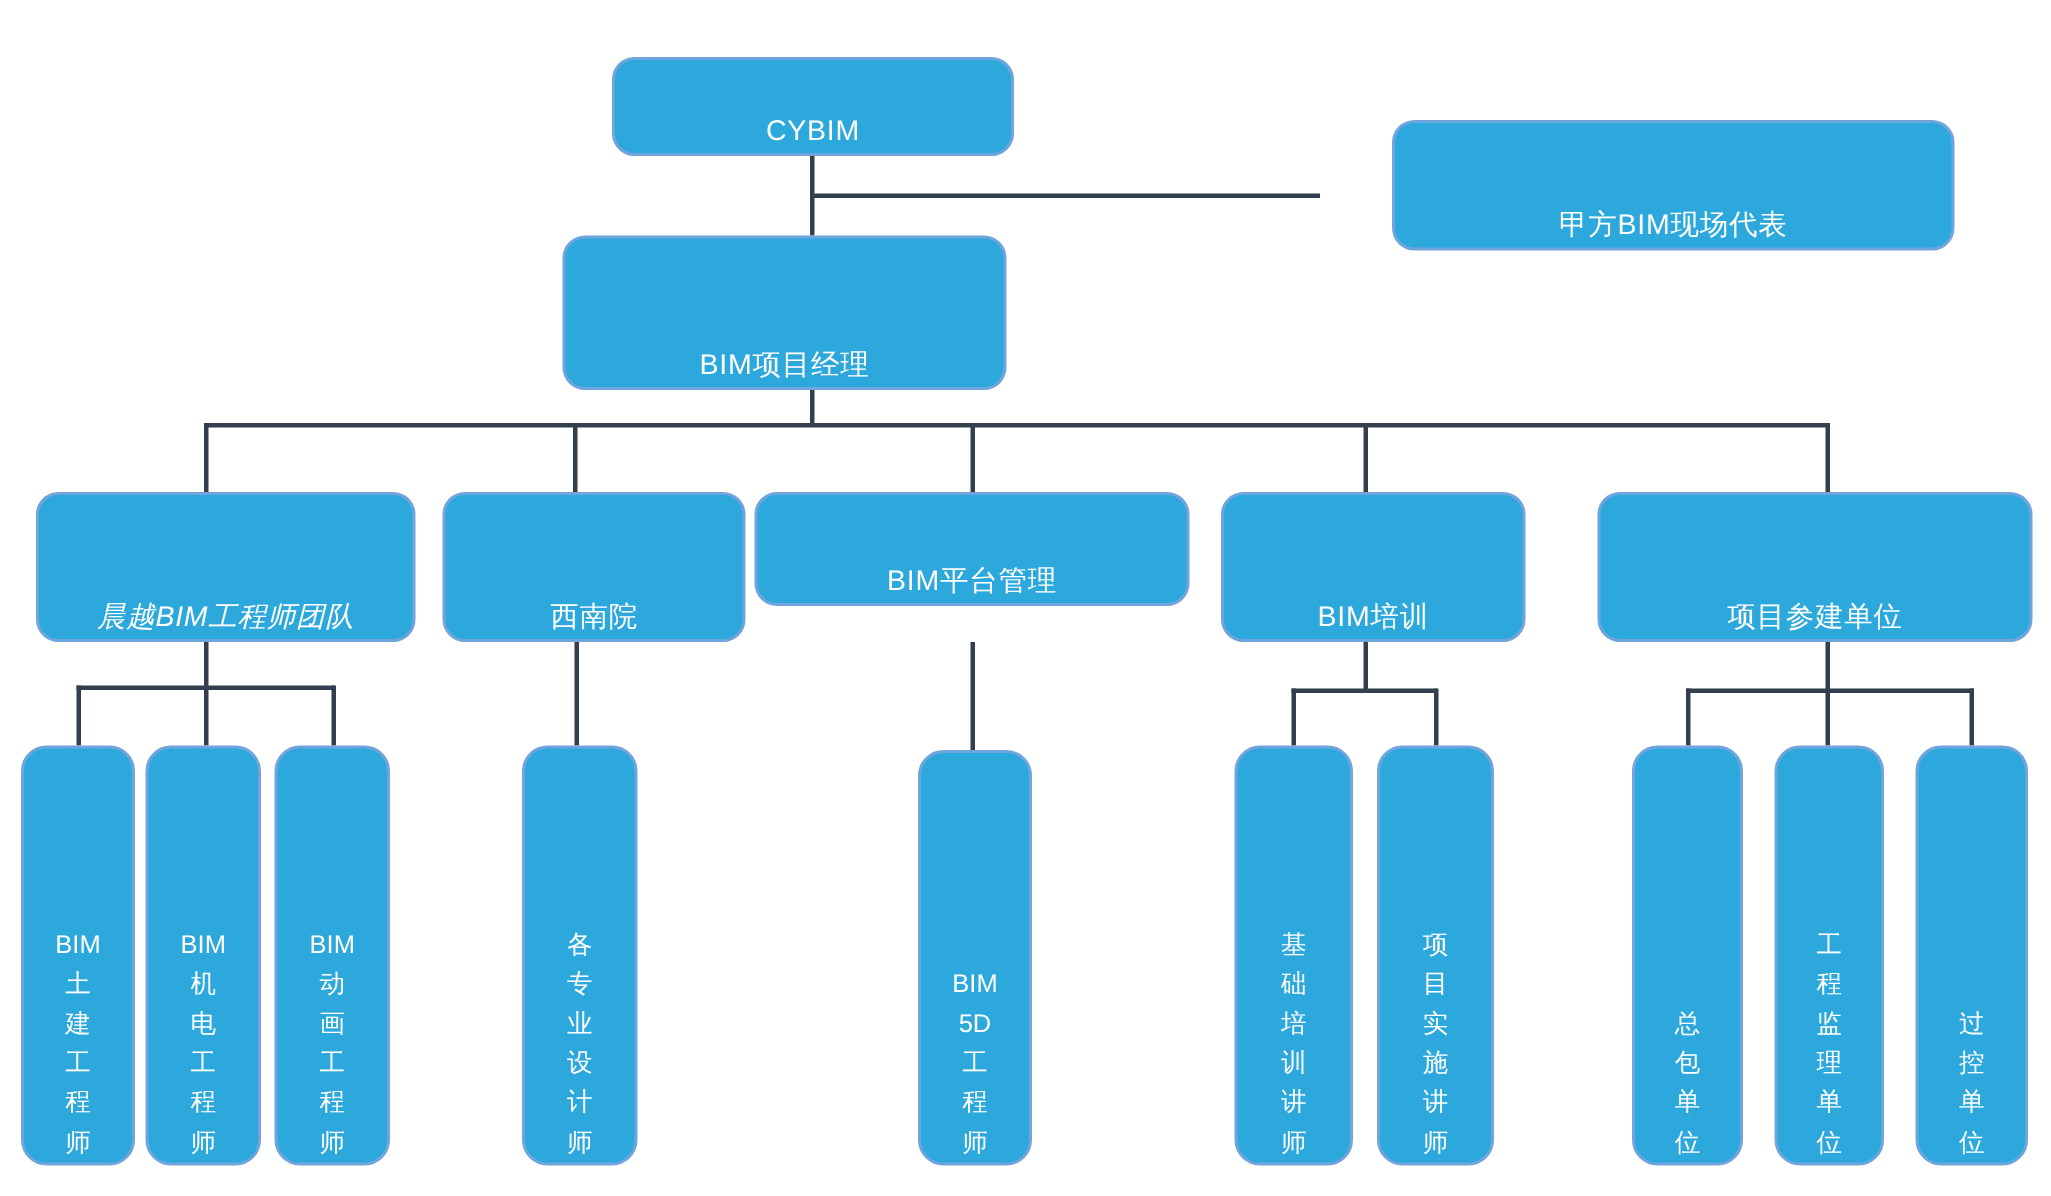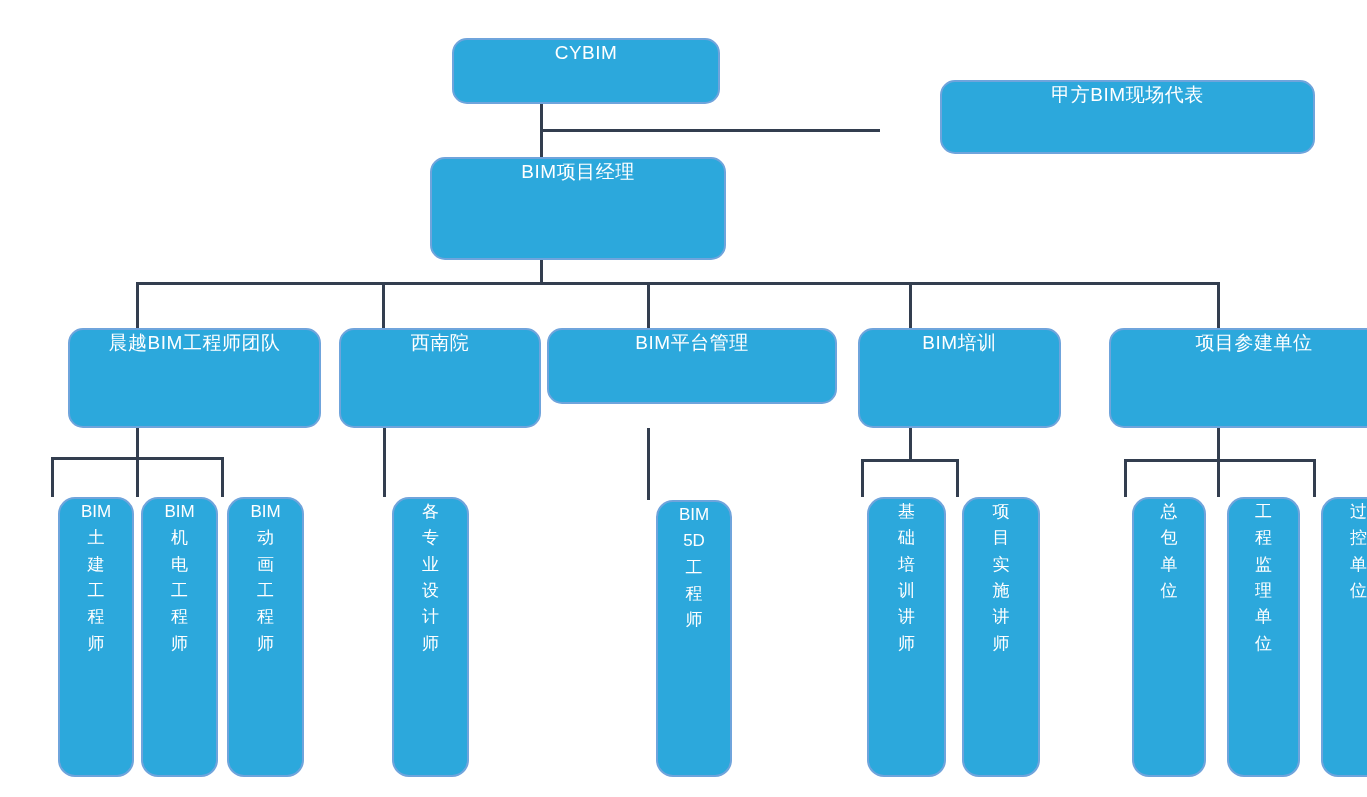--- a/index.html
+++ b/index.html
@@ -9,23 +9,22 @@
     background:var(--page-bg,#fff);
     font-family:"Liberation Sans","DejaVu Sans",sans-serif;
     overflow:hidden;
   }
   .node{
     position:absolute;
     box-sizing:border-box;
     background:var(--node-fill,#2CA8DC);
     border:2px solid var(--node-border,#6FA4DC);
     border-radius:15px;
-    display:flex;align-items:flex-start;justify-content:center;
+    display:flex;align-items:flex-end;justify-content:center;
     color:var(--node-text,#fff);
-    margin-left:44px;
   }
   .node .label{
     white-space:pre-line;
     text-align:center;
     font-size:19px;
     font-weight:300;
     line-height:1.4;
     letter-spacing:0.5px;
     user-select:none;
   }
@@ -68,28 +67,28 @@
   <div class="line v" style="left:956px;top:459px;height:38px;"></div>
 
   <div class="line v" style="left:1217px;top:428px;height:69px;"></div>
   <div class="line h" style="left:1124px;top:459px;width:192px;"></div>
   <div class="line v" style="left:1124px;top:459px;height:38px;"></div>
   <div class="line v" style="left:1313px;top:459px;height:38px;"></div>
 
   <div class="node big" style="left:408px;top:38px;width:268px;height:66px;">
     <span class="label">CYBIM</span>
   </div>
-  <div class="node big" style="left:896px;top:80px;width:375px;height:74px;">
+  <div class="node big" style="left:928px;top:80px;width:375px;height:87px;">
     <span class="label">甲方BIM现场代表</span>
   </div>
-  <div class="node big" style="left:386px;top:157px;width:296px;height:103px;">
+  <div class="node big" style="left:375px;top:157px;width:296px;height:103px;">
     <span class="label">BIM项目经理</span>
   </div>
 
-  <div class="node big" style="left:24px;top:328px;width:253px;height:100px;">
+  <div class="node big" style="left:24px;top:328px;width:253px;height:100px;font-style:italic;">
     <span class="label">晨越BIM工程师团队</span>
   </div>
   <div class="node big" style="left:295px;top:328px;width:202px;height:100px;">
     <span class="label">西南院</span>
   </div>
   <div class="node big" style="left:503px;top:328px;width:290px;height:76px;">
     <span class="label">BIM平台管理</span>
   </div>
   <div class="node big" style="left:814px;top:328px;width:203px;height:100px;">
     <span class="label">BIM培训</span>

